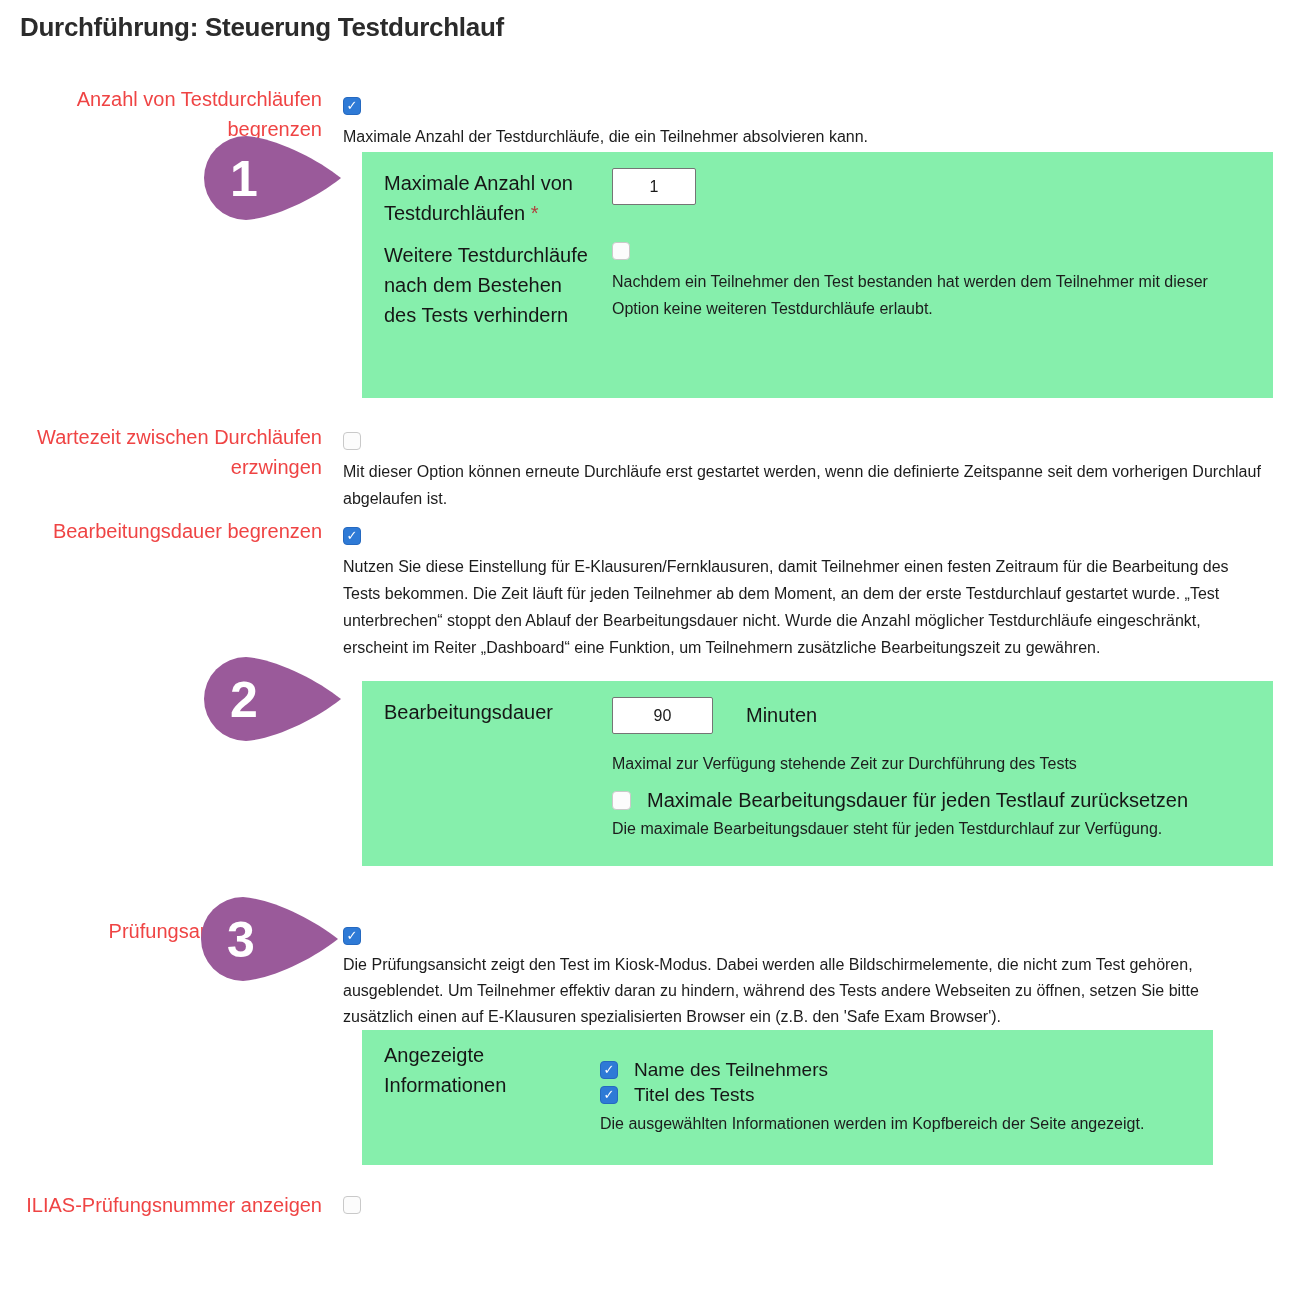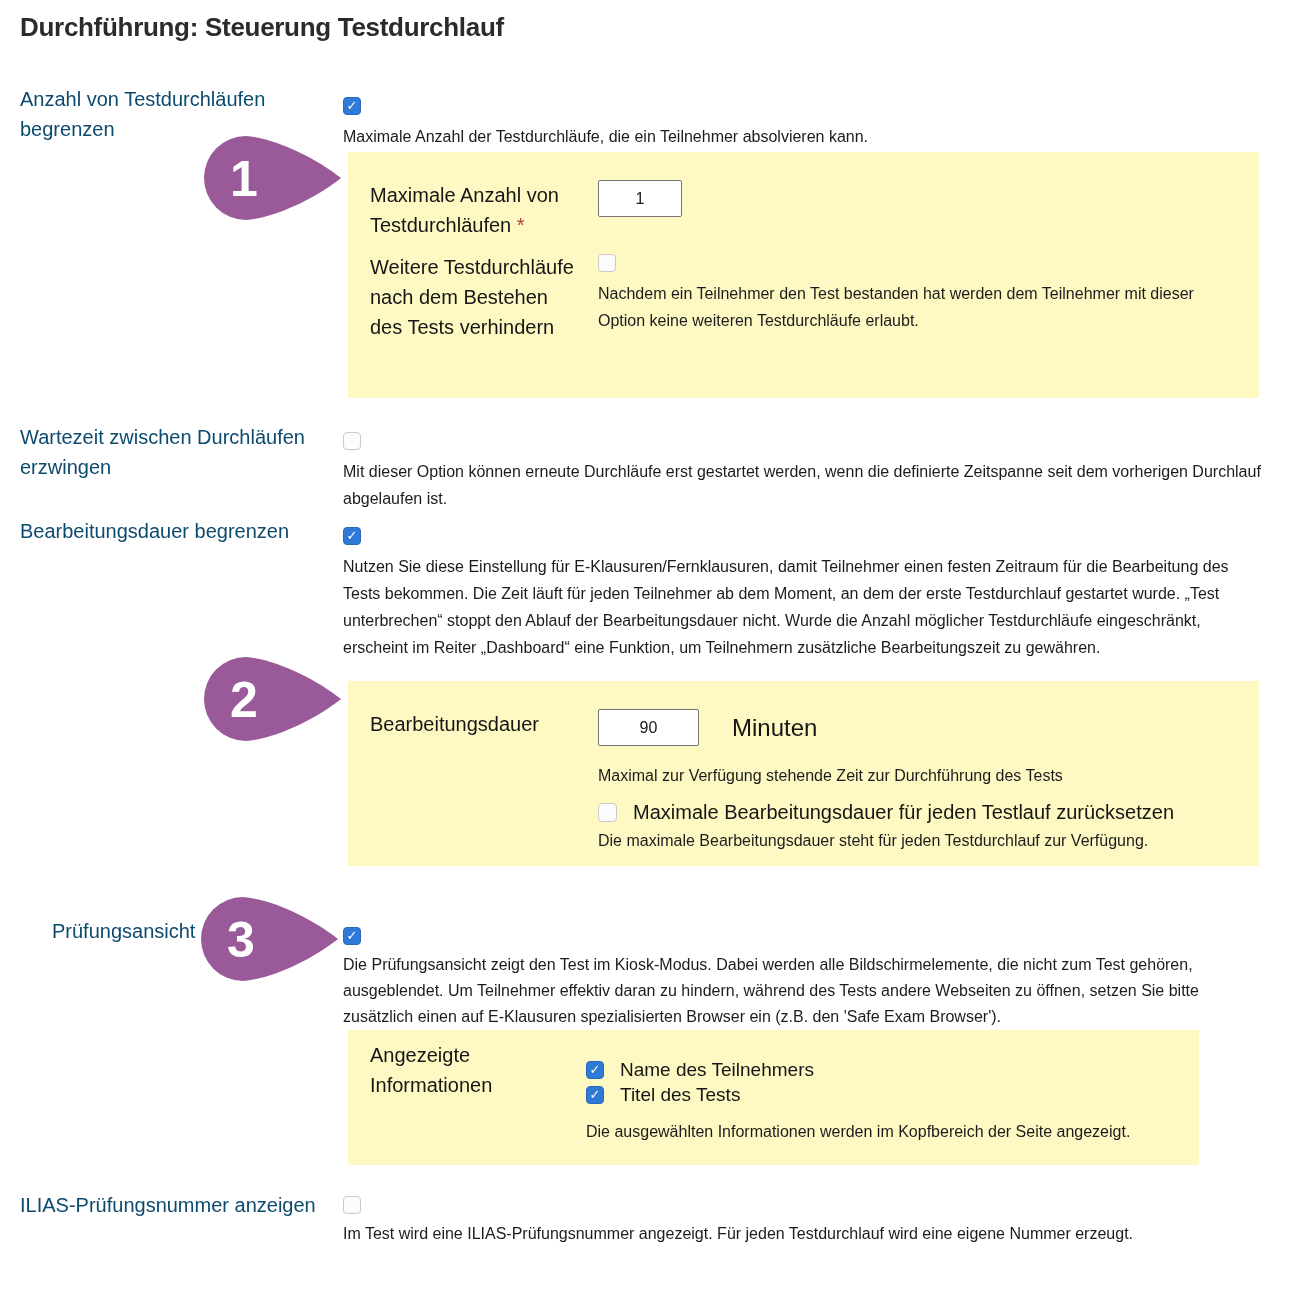--- a/index.html
+++ b/index.html
@@ -1,43 +1,43 @@
 <!DOCTYPE html>
 <html lang="de"><head>
 <meta charset="utf-8">
 <style>
   html,body{margin:0;padding:0;background:#fff;}
   body{font-family:"Liberation Sans","DejaVu Sans",sans-serif;color:#191919;}
   .page{position:relative;width:1300px;height:1300px;background:#fff;overflow:hidden;}
 
   .page-title{position:absolute;left:20px;top:12px;margin:0;font-size:26px;font-weight:700;
     color:#2b2b2b;letter-spacing:-0.3px;}
-  .label-col{position:absolute;left:20px;width:302px;font-size:20px;line-height:30px;color:#0c4a6e;}
+  .label-col{position:absolute;left:20px;width:302px;font-size:20px;line-height:30px;color:#ef4444;text-align:right;}
   .content-col{position:absolute;left:343px;width:922px;}
 
   .checkbox{width:18px;height:18px;border-radius:4px;box-sizing:border-box;position:relative;flex:none;}
   .checkbox.checked{background:#2e7ad6;border:1px solid #2569c0;}
   .checkbox.checked::after{content:"✓";position:absolute;left:0;top:0;right:0;bottom:0;color:#fff;
     font-size:13px;font-weight:700;line-height:16px;text-align:center;}
   .checkbox.unchecked{background:#fcfcfc;border:1px solid #c9c9c9;}
 
   .desc{font-size:16px;line-height:27px;color:#1c1c1c;}
 
-  .panel{position:absolute;left:348px;background:#fef9c3;box-sizing:border-box;padding:28px 22px;}
+  .panel{position:absolute;left:362px;background:#86efac;box-sizing:border-box;padding:16px 22px;}
   .p-row{display:flex;align-items:flex-start;}
   .p-label{width:228px;flex:none;font-size:20px;line-height:30px;color:#161616;padding-right:14px;box-sizing:border-box;}
   .p-label-narrow{width:216px;}
   .p-content{flex:1;min-width:0;}
   .req{color:#b0413e;}
 
   .text-input{box-sizing:border-box;height:37px;border:1px solid #757575;border-radius:2px;
     background:#fff;font-family:inherit;font-size:16px;text-align:center;color:#191919;padding:0 6px;}
 
   .input-row{display:flex;align-items:center;gap:23px;}
-  .unit{font-size:24px;color:#161616;margin-left:10px;}
+  .unit{font-size:20px;color:#161616;margin-left:10px;}
 
   .check-row{display:flex;align-items:center;}
   .check-label{font-size:20px;color:#161616;margin-left:16px;white-space:nowrap;}
 
   .badge{position:absolute;z-index:5;}
   .badge text{font-family:"Liberation Sans","DejaVu Sans",sans-serif;}
 </style>
 </head>
 <body>
 
@@ -108,29 +108,28 @@
       <div class="p-label p-label-narrow">Angezeigte Informationen</div>
       <div class="p-content">
         <div class="check-row" style="margin-top:19px">
           <div class="checkbox checked"></div>
           <span class="check-label" style="font-size:19px">Name des Teilnehmers</span>
         </div>
         <div class="check-row" style="margin-top:3px">
           <div class="checkbox checked"></div>
           <span class="check-label" style="font-size:19px">Titel des Tests</span>
         </div>
-        <div class="desc" style="margin-top:12px">Die ausgewählten Informationen werden im Kopfbereich der Seite angezeigt.</div>
+        <div class="desc" style="margin-top:4px">Die ausgewählten Informationen werden im Kopfbereich der Seite angezeigt.</div>
       </div>
     </div>
   </div>
 
   <div class="label-col" style="top:1190px">ILIAS-Prüfungsnummer anzeigen</div>
   <div class="content-col" style="top:1190px">
     <div class="checkbox unchecked" style="margin-top:6px"></div>
-    <div class="desc" style="margin-top:6px">Im Test wird eine ILIAS-Prüfungsnummer angezeigt. Für jeden Testdurchlauf wird eine eigene Nummer erzeugt.</div>
   </div>
 
   <svg class="badge" style="left:203px;top:135px" width="140" height="86" viewBox="0 0 140 86">
     <path d="M43 1 A42 42 0 1 0 43 85 C72 83 113 63 138 43 C113 23 72 3 43 1 Z" fill="#9a5a9a"></path>
     <text x="41" y="61" text-anchor="middle" font-size="50" font-weight="700" fill="#ffffff">1</text>
   </svg>
 
   <svg class="badge" style="left:203px;top:656px" width="140" height="86" viewBox="0 0 140 86">
     <path d="M43 1 A42 42 0 1 0 43 85 C72 83 113 63 138 43 C113 23 72 3 43 1 Z" fill="#9a5a9a"></path>
     <text x="41" y="61" text-anchor="middle" font-size="50" font-weight="700" fill="#ffffff">2</text>

